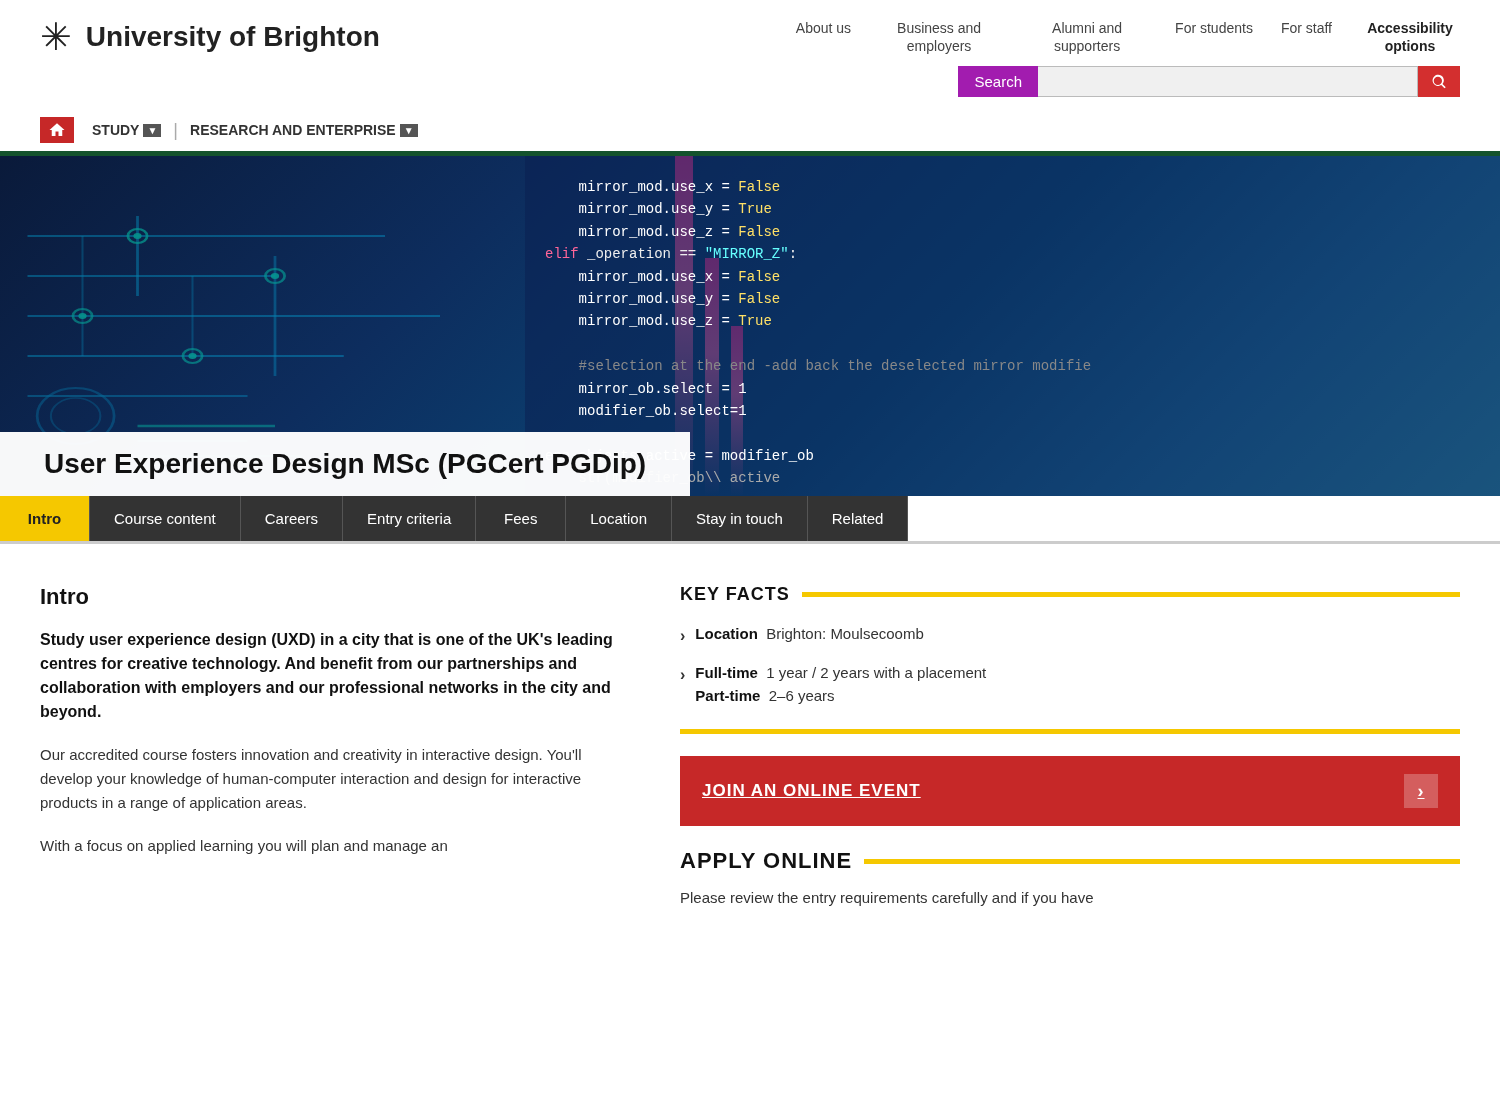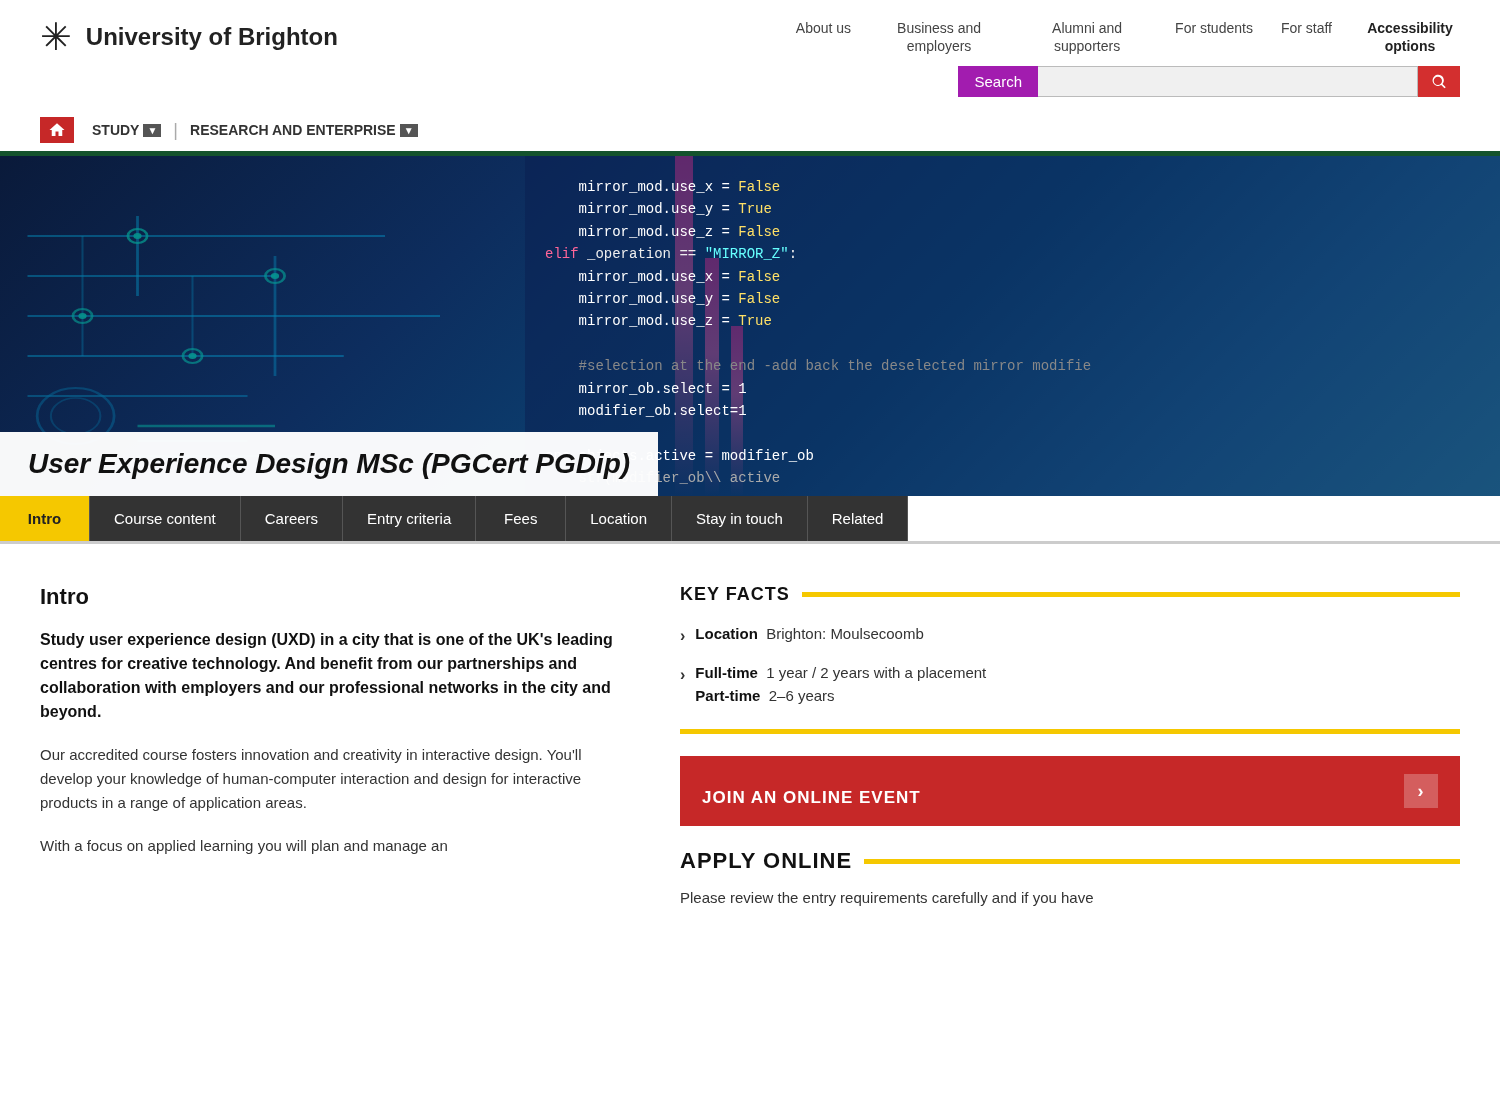--- a/index.html
+++ b/index.html
@@ -17,21 +17,21 @@
       display: flex;
       align-items: center;
       gap: 14px;
     }
     .logo-star {
       font-size: 38px;
       color: #222;
       line-height: 1;
     }
     .logo-text {
-      font-size: 24px;
+      font-size: 28px;
       font-weight: bold;
       color: #222;
       line-height: 1.1;
     }
     .header-nav {
       display: flex;
       align-items: flex-start;
       gap: 28px;
     }
     .header-nav a {
@@ -184,25 +184,24 @@
       position: absolute;
       left: 0; top: 0;
       width: 55%;
       height: 100%;
       opacity: 0.5;
     }
 
     
     .page-title-bar {
       background: rgba(255,255,255,0.97);
-      padding: 16px 28px;
+      padding: 16px 44px;
       display: inline-block;
       position: relative;
       z-index: 2;
-      font-style: italic;
     }
     .page-title-bar h1 {
       font-size: 28px;
       font-weight: bold;
       color: #111;
     }
     .title-overlay {
       position: absolute;
       bottom: 0;
       left: 0;
@@ -313,33 +312,34 @@
 
     .divider-yellow {
       height: 5px;
       background: #f5c800;
       margin: 22px 0;
     }
 
     
     .join-event-btn {
       display: flex;
-      align-items: flex-end;
+      align-items: center;
       justify-content: space-between;
       background: #c62828;
       color: #fff;
       padding: 18px 22px;
       font-size: 17px;
       font-weight: bold;
       letter-spacing: 1px;
       cursor: pointer;
       text-transform: uppercase;
       margin-bottom: 22px;
       border: none;
       width: 100%;
+      text-decoration: underline;
     }
     .join-arrow {
       background: rgba(255,255,255,0.25);
       width: 34px;
       height: 34px;
       display: flex;
       align-items: center;
       justify-content: center;
       font-size: 18px;
       font-weight: bold;

